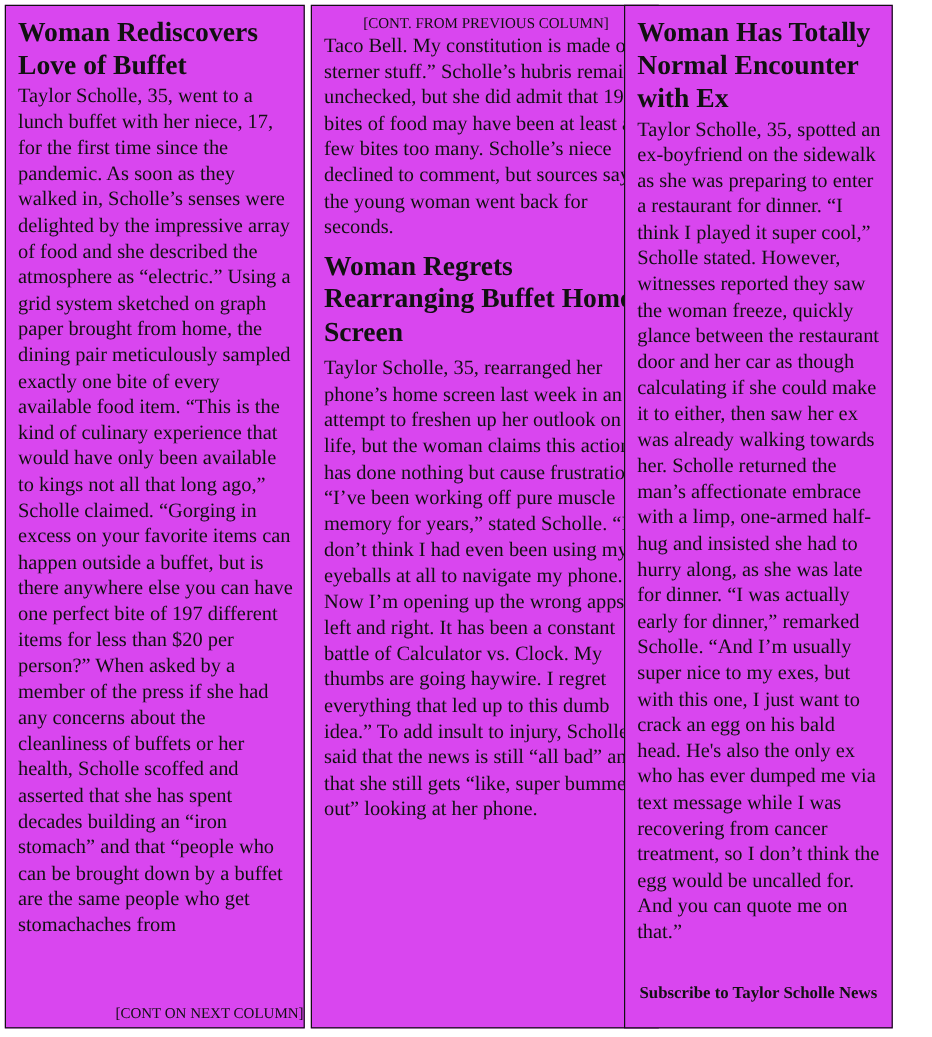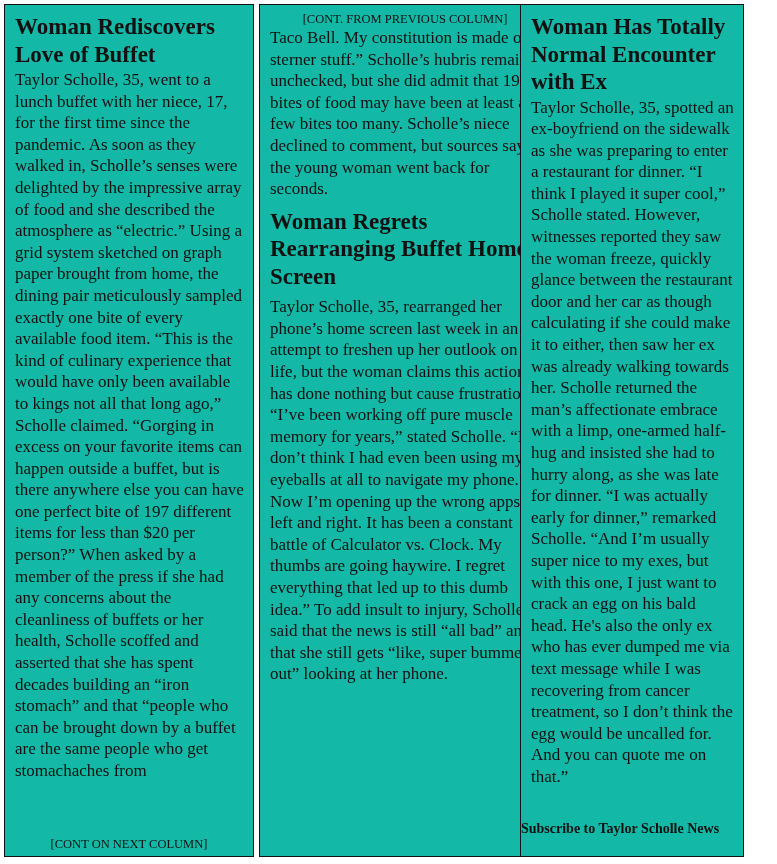--- a/index.html
+++ b/index.html
@@ -1,28 +1,28 @@
 <!DOCTYPE html>
 <html><head>
 <meta charset="utf-8">
 <style>
   html, body { margin:0; padding:0; background:#ffffff; }
   body { width:777px; height:864px; position:relative; overflow:hidden;
          font-family:"Liberation Serif", "DejaVu Serif", serif; color:#111; }
   .col { position:absolute; top:4px; height:853px; border:1.5px solid #111;
-         box-sizing:border-box; background:#14b8a6; }
+         box-sizing:border-box; background:#d946ef; }
   #col1 { left:4px; width:250px; }
   #col2 { left:259px; width:290px; }
   #col3 { left:520px; width:224px; }
   .inner { position:absolute; left:10px; right:8px; top:8px; }
   h1.headline { font-weight:bold; font-size:23px; line-height:27.5px; margin:0 0 1px 0; }
   p.body { font-size:17px; line-height:21.6px; margin:0; }
   .cont-top { font-size:12.5px; text-align:center; margin:0 0 0 0; line-height:16px; }
-  .cont-bottom { position:absolute; bottom:4px; left:0; right:0; text-align:center; font-size:12.5px; }
-  .subscribe { position:absolute; bottom:18px; left:0; right:0; text-align:left; font-size:14px; line-height:19px; }
+  .cont-bottom { position:absolute; bottom:4px; left:0; right:0; text-align:right; font-size:12.5px; }
+  .subscribe { position:absolute; bottom:18px; left:0; right:0; text-align:center; font-size:14px; line-height:19px; }
   .subscribe .bold { font-weight:bold; }
 </style>
 </head>
 <body>
 
 <div class="col" id="col1">
   <div class="inner">
     <h1 class="headline">Woman Rediscovers Love of Buffet</h1>
     <p class="body">Taylor Scholle, 35, went to a lunch buffet with her niece, 17, for the first time since the pandemic. As soon as they walked in, Scholle’s senses were delighted by the impressive array of food and she described the atmosphere as “electric.” Using a grid system sketched on graph paper brought from home, the dining pair meticulously sampled exactly one bite of every available food item. “This is the kind of culinary experience that would have only been available to kings not all that long ago,” Scholle claimed. “Gorging in excess on your favorite items can happen outside a buffet, but is there anywhere else you can have one perfect bite of 197 different items for less than $20 per person?” When asked by a member of the press if she had any concerns about the cleanliness of buffets or her health, Scholle scoffed and asserted that she has spent decades building an “iron stomach” and that “people who can be brought down by a buffet are the same people who get stomachaches from</p>
   </div>

